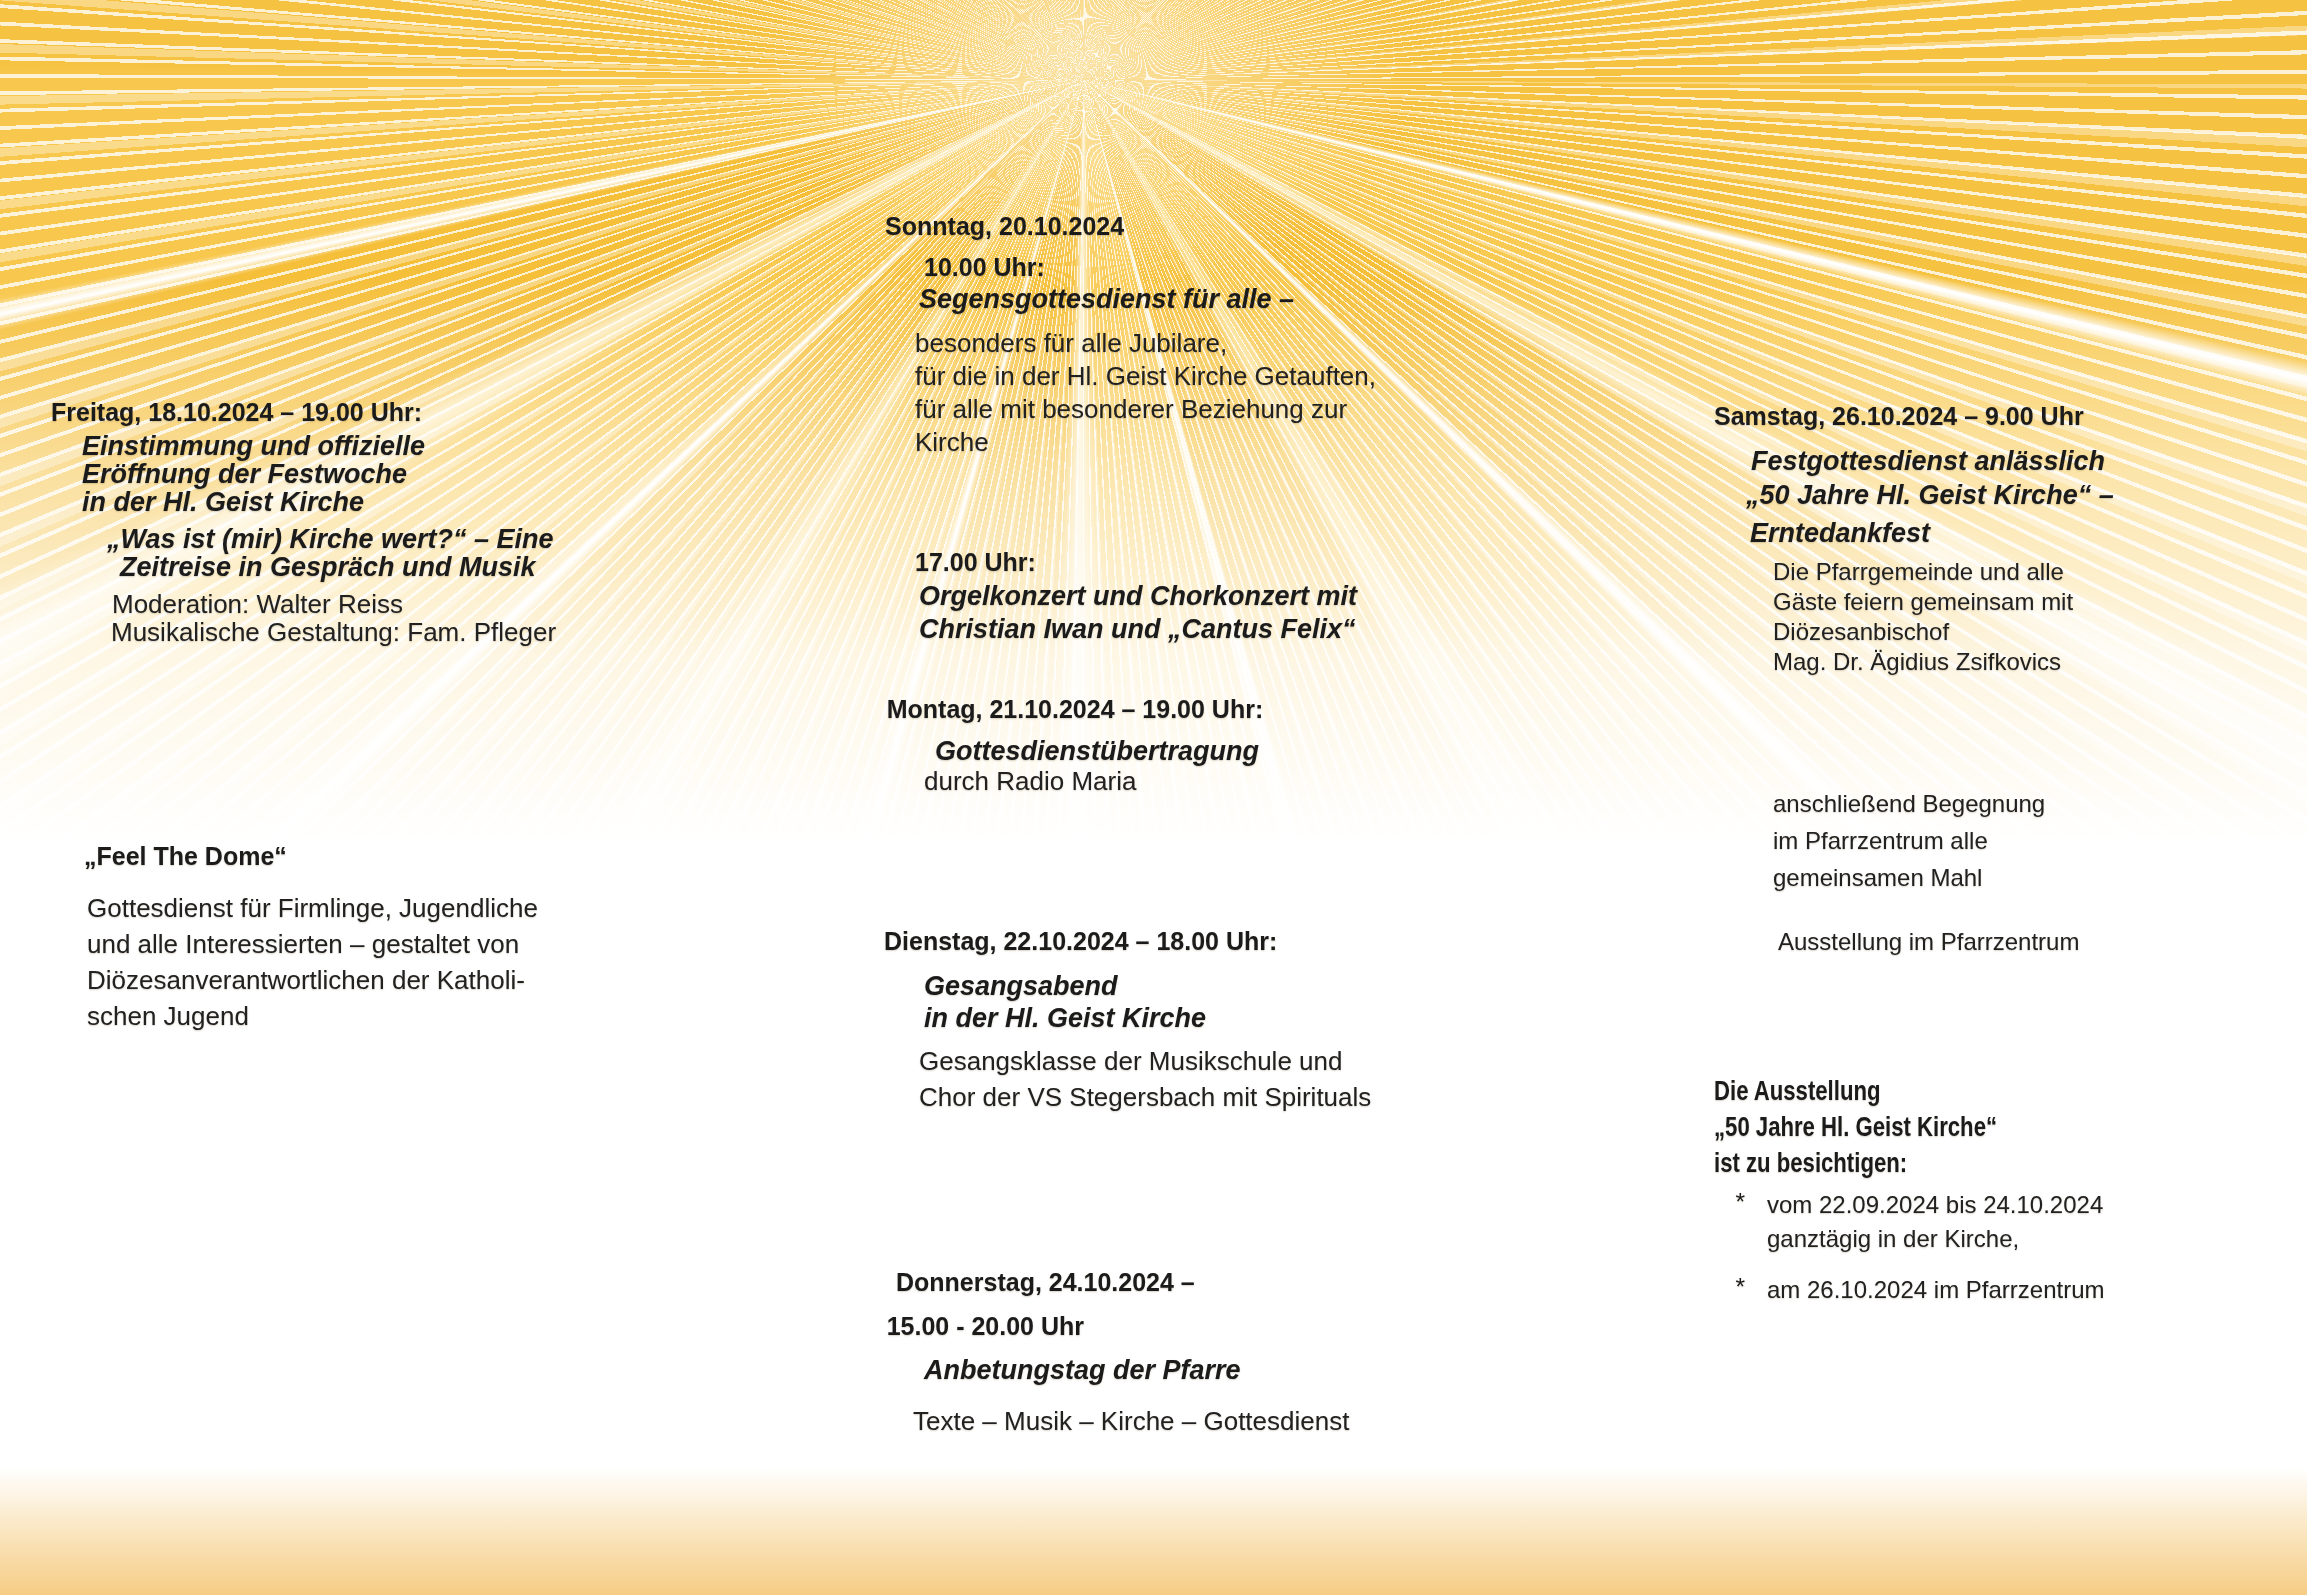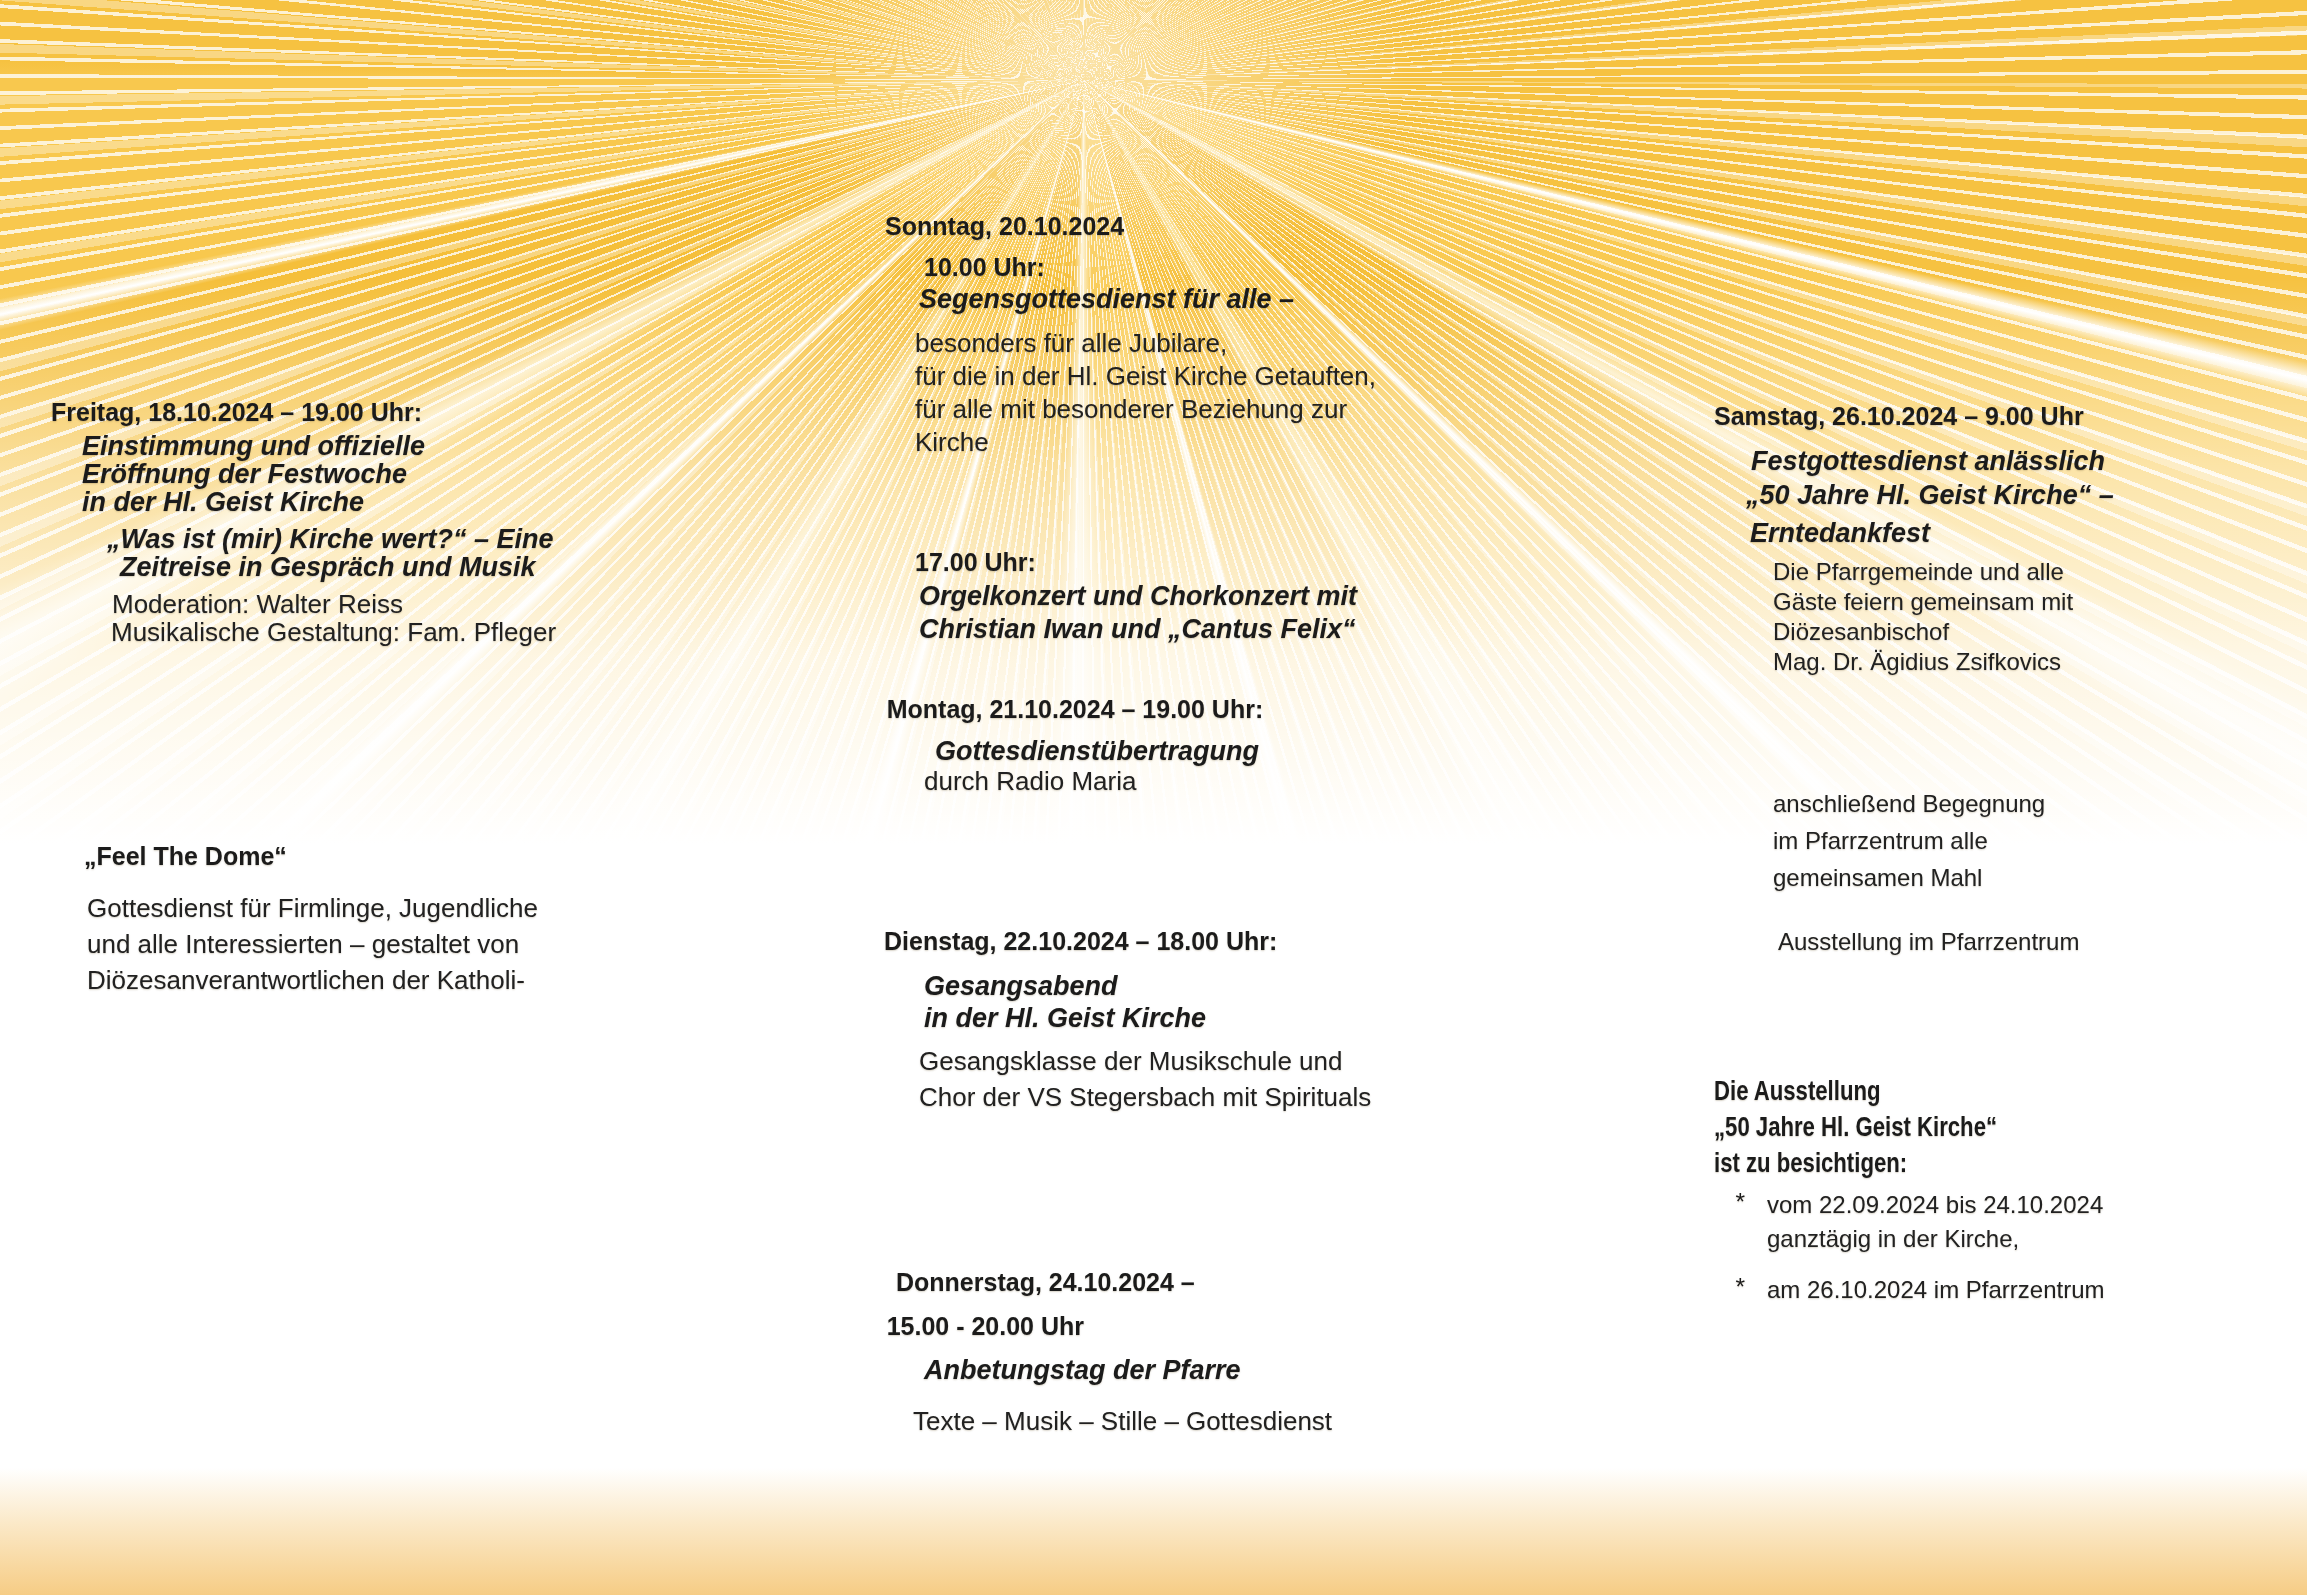--- a/index.html
+++ b/index.html
@@ -67,20 +67,21 @@
     <div class="ln b lh53" style="margin-left:61px;margin-top:9px;">Moderation: Walter Reiss</div>
     <div class="ln b lh53" style="margin-left:60px;">Musikalische Gestaltung: Fam. Pfleger</div>
   </div>
 </div>
 
 <div class="col" style="left:51px;top:828px;width:737px;">
   <div class="ln h lh53" style="margin-left:33px;margin-top:14.4px;">„Feel The Dome“</div>
   <div class="ln b lh67" style="margin-left:36px;margin-top:20px;">Gottesdienst für Firmlinge, Jugendliche</div>
   <div class="ln b lh67" style="margin-left:36px;">und alle Interessierten – gestaltet von</div>
   <div class="ln b lh67" style="margin-left:36px;">Diözesanverantwortlichen der Katholi-</div>
+  <div class="ln b lh67" style="margin-left:36px;">schen Jugend</div>
 </div>
 
 <div class="col" style="left:884px;top:210px;width:737px;">
   <div class="ln h lh60" style="margin-left:1.1px;">Sonntag, 20.10.2024</div>
   <div class="ln h lh60" style="margin-left:40px;margin-top:9px;">10.00 Uhr:</div>
   <div class="ln t lh60" style="margin-left:35px;">Segensgottesdienst für alle –</div>
   <div class="ln b lh62" style="margin-left:31px;margin-top:12.3px;">besonders für alle Jubilare,</div>
   <div class="ln b lh62" style="margin-left:31px;">für die in der Hl. Geist Kirche Getauften,</div>
   <div class="ln b lh62" style="margin-left:31px;">für alle mit besonderer Beziehung zur</div>
   <div class="ln b lh62" style="margin-left:31px;">Kirche</div>
@@ -103,21 +104,21 @@
   <div class="ln t lh60" style="margin-left:40px;margin-top:13px;">Gesangsabend</div>
   <div class="ln t lh60" style="margin-left:40px;">in der Hl. Geist Kirche</div>
   <div class="ln b lh67" style="margin-left:35px;margin-top:8.5px;">Gesangsklasse der Musikschule und</div>
   <div class="ln b lh67" style="margin-left:35px;">Chor der VS Stegersbach mit Spirituals</div>
 </div>
 
 <div class="col" style="left:884px;top:1260px;width:737px;">
   <div class="ln h lh83" style="margin-left:12px;">Donnerstag, 24.10.2024 –</div>
   <div class="ln h lh83" style="margin-left:2.7px;">15.00 - 20.00 Uhr</div>
   <div class="ln t lh83" style="margin-left:40px;">Anbetungstag der Pfarre</div>
-  <div class="ln b lh83" style="margin-left:29px;margin-top:7px;">Texte – Musik – Stille – Gottesdienst</div>
+  <div class="ln b lh83" style="margin-left:29px;margin-top:7px;">Texte – Musik – Kirche – Gottesdienst</div>
 </div>
 
 <div class="col" style="left:1714px;top:401px;width:593px;">
   <div class="ln h lh56">Samstag, 26.10.2024 – 9.00 Uhr</div>
   <div class="ln t lh63" style="margin-left:37px;margin-top:13px;">Festgottesdienst anlässlich</div>
   <div class="ln t lh63" style="margin-left:32px;">„50 Jahre Hl. Geist Kirche“ –</div>
   <div class="ln t lh63" style="margin-left:36px;margin-top:3.7px;">Erntedankfest</div>
   <div class="ln b sm lh57" style="margin-left:59px;margin-top:7.5px;">Die Pfarrgemeinde und alle</div>
   <div class="ln b sm lh57" style="margin-left:59px;">Gäste feiern gemeinsam mit</div>
   <div class="ln b sm lh57" style="margin-left:59px;">Diözesanbischof</div>

